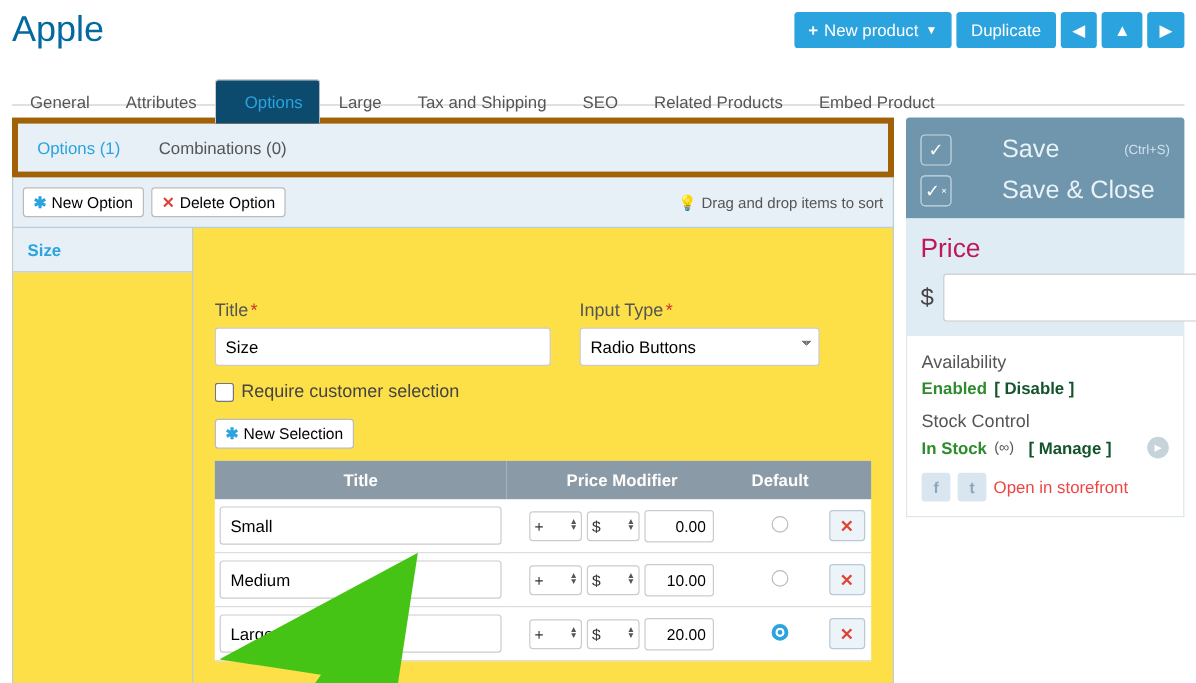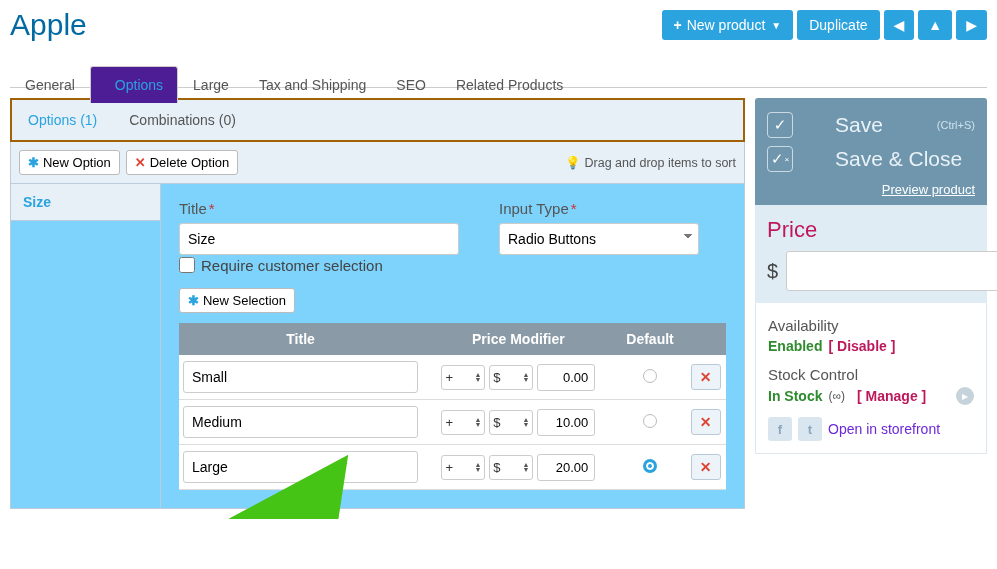--- a/index.html
+++ b/index.html
@@ -4,40 +4,40 @@
 <style>
 * { box-sizing: border-box; margin: 0; padding: 0; }
 body { font-family: -apple-system, "Helvetica Neue", Arial, sans-serif; font-size: 14px; color: #333; background: #fff; width: 997px; }
 .header { display: flex; align-items: center; padding: 8px 10px 0 10px; }
 .page-title { font-size: 30px; font-weight: 400; color: #0369a1; flex: 1; }
 .btn { display: inline-flex; align-items: center; padding: 7px 12px; border-radius: 3px; border: none; cursor: pointer; font-size: 14px; background: #2aa3df; color: #fff; margin-left: 4px; }
 .btn .caret { margin-left: 6px; font-size: 10px; }
 .btn-icon { padding: 7px 10px; }
 .tabs { display: flex; border-bottom: 1px solid #ccc; margin: 8px 10px 0 10px; }
 .tab { padding: 10px 14px; color: #555; cursor: pointer; border: 1px solid transparent; border-bottom: none; position: relative; top: 16px; }
-.tab.active { color: #2aa3df; border-color: #ccc; background: #4c1d95; border-radius: 3px 3px 0 0; padding-left: 24px; }
+.tab.active { color: #2aa3df; border-color: #ccc; background: #0c4a6e; border-radius: 3px 3px 0 0; padding-left: 24px; }
 .content { display: flex; padding: 10px; gap: 10px; align-items: flex-start; }
 .main { flex: 1; }
-.subtabs { display: flex; background: #e7f0f7; border: 2px solid #a16207; text-align: center; }
+.subtabs { display: flex; background: #e7f0f7; border: 5px solid #a16207; text-align: center; }
 .subtab { padding: 12px 16px; color: #555; cursor: pointer; }
 .subtab.active { color: #2aa3df; }
 .toolbar { display: flex; align-items: center; background: #e7f0f7; border: 1px solid #bcd; border-top: none; padding: 8px; }
 .btn-small { background: #fff; border: 1px solid #bbb; border-radius: 3px; padding: 4px 8px; font-size: 13px; cursor: pointer; margin-right: 6px; display: inline-flex; align-items: center; gap: 4px; }
 .hint { margin-left: auto; font-size: 12.5px; color: #555; display: flex; align-items: center; gap: 4px; }
-.panel { display: flex; border: 1px solid #bcd; border-top: none; background: #7dd3fc; }
+.panel { display: flex; border: 1px solid #bcd; border-top: none; background: #fde047; }
 .side-list { width: 150px; border-right: 1px solid #bcd; }
 .side-item { padding: 10px 12px; color: #2aa3df; font-weight: 600; border-bottom: 1px solid #bcd; background: #e7f0f7; cursor: pointer; }
 .editor { flex: 1; padding: 16px 18px 18px 18px; position: relative; }
-.row1 { display: flex; gap: 20px; align-items: flex-start; }
+.row1 { display: flex; gap: 4px; align-items: flex-start; margin-top: 44px; }
 .field { display: flex; flex-direction: column; gap: 6px; }
 .field label { color: #555; font-size: 15px; }
 .req { color: #c33; margin-left: 2px; }
 .text-input, .select { border: 1px solid #ccc; border-radius: 3px; padding: 7px 8px; font-size: 14px; background: #fff; }
 .select { appearance: none; padding-right: 28px; background-image: linear-gradient(45deg, transparent 48%, #777 48%), linear-gradient(-45deg, transparent 48%, #777 48%); background-position: right 10px top 10px, right 6px top 10px; background-size: 4px 4px; background-repeat: no-repeat; }
-.checkbox-row { margin-top: 2px; display: flex; align-items: flex-start; gap: 6px; color: #444; font-size: 15px; }
+.checkbox-row { margin-top: 13px; display: flex; align-items: flex-end; gap: 6px; color: #444; font-size: 15px; }
 .checkbox-row input { width: 16px; height: 16px; }
 .sel-toolbar { margin-top: 14px; }
 .table { width: 100%; border-collapse: collapse; margin-top: 10px; background: #fff; }
 .table th { background: #8a9aa6; color: #fff; font-weight: 600; padding: 8px; text-align: center; font-size: 14px; }
 .table td { padding: 6px 4px; border-bottom: 1px solid #ddd; vertical-align: middle; }
 .spin { display: inline-flex; border: 1px solid #ccc; border-radius: 3px; background: #fff; width: 44px; align-items: center; justify-content: space-between; padding: 4px 3px; font-size: 13px; }
 .spin .arrows { display: flex; flex-direction: column; line-height: 5px; font-size: 7px; color: #555; }
 .num-input { width: 58px; text-align: right; border: 1px solid #ccc; border-radius: 3px; padding: 5px 6px; font-size: 13px; }
 .radio-cell { text-align: center; }
 .radio-on { display: inline-block; width: 14px; height: 14px; border-radius: 50%; border: 3px solid #2aa3df; background: #2aa3df; box-shadow: inset 0 0 0 2px #fff; }
@@ -55,22 +55,22 @@
 .price-block { background: #e0ecf4; padding: 12px; }
 .price-title { font-size: 22px; color: #be185d; margin-bottom: 8px; }
 .price-row { display: flex; align-items: center; gap: 8px; }
 .currency { font-size: 20px; color: #444; }
 .price-input { flex: 1; text-align: right; font-size: 22px; padding: 6px 10px; border: 1px solid #ccc; border-radius: 3px; }
 .circle-btn { width: 18px; height: 18px; border-radius: 50%; background: #c6d3db; color: #fff; display: flex; align-items: center; justify-content: center; font-size: 12px; cursor: pointer; }
 .avail-block { padding: 10px 12px 12px 12px; border: 1px solid #dde7ee; border-top: none; }
 .avail-title { color: #555; font-size: 15px; margin-top: 4px; }
 .avail-line { margin-top: 4px; font-size: 14px; display: flex; align-items: center; gap: 6px; }
 .green { color: #2e8b2e; font-weight: 600; }
-.link { color: #6d28d9; cursor: pointer; }
-.bracket { color: #be185d; font-weight: 600; cursor: pointer; }
+.link { color: #ef4444; cursor: pointer; }
+.bracket { color: #14532d; font-weight: 600; cursor: pointer; }
 .social { display: flex; gap: 6px; align-items: center; margin-top: 12px; }
 .social-icon { width: 24px; height: 24px; border-radius: 3px; background: #d9e6ef; color: #8aa7be; display: flex; align-items: center; justify-content: center; font-weight: 700; font-size: 13px; }
 .blue-ast { color: #2aa3df; font-weight: 700; }
 .red-x { color: #d43; font-weight: 700; }
 .bulb { color: #e6c23a; }
 </style>
 </head>
 <body>
 
 <div class="header">
@@ -87,25 +87,27 @@
   <button class="btn btn-icon">
       <span>▲</span>
     </button>
   <button class="btn btn-icon">
       <span>▶</span>
     </button>
 </div>
 
 <div class="tabs" id="tabs">
     <div class="tab">General</div>
+    <div class="tab">Attributes</div>
     <div class="tab active">Options</div>
     <div class="tab">Large</div>
     <div class="tab">Tax and Shipping</div>
     <div class="tab">SEO</div>
     <div class="tab">Related Products</div>
+    <div class="tab">Embed Product</div>
   </div>
 
 <div class="content">
   <div class="main">
     <div class="subtabs">
       <div class="subtab active">Options (1)</div>
       <div class="subtab">Combinations (0)</div>
     </div>
     <div class="toolbar">
       <button class="btn-small">
@@ -213,21 +215,20 @@
     <div class="save-block">
       <div class="save-row">
         <div class="check-btn">✓</div>
         <span class="label">Save</span>
         <span class="save-short">(Ctrl+S)</span>
       </div>
       <div class="save-row">
         <div class="check-btn">✓<span style="font-size:8px;margin-left:1px">×</span></div>
         <span class="label">Save &amp; Close</span>
       </div>
-      <div class="preview-link">Preview product</div>
     </div>
     <div class="price-block">
       <div class="price-title">Price</div>
       <div class="price-row">
         <span class="currency">$</span>
         <input class="price-input" value="0.00" style="">
 
       </div>
     </div>
     <div class="avail-block">

